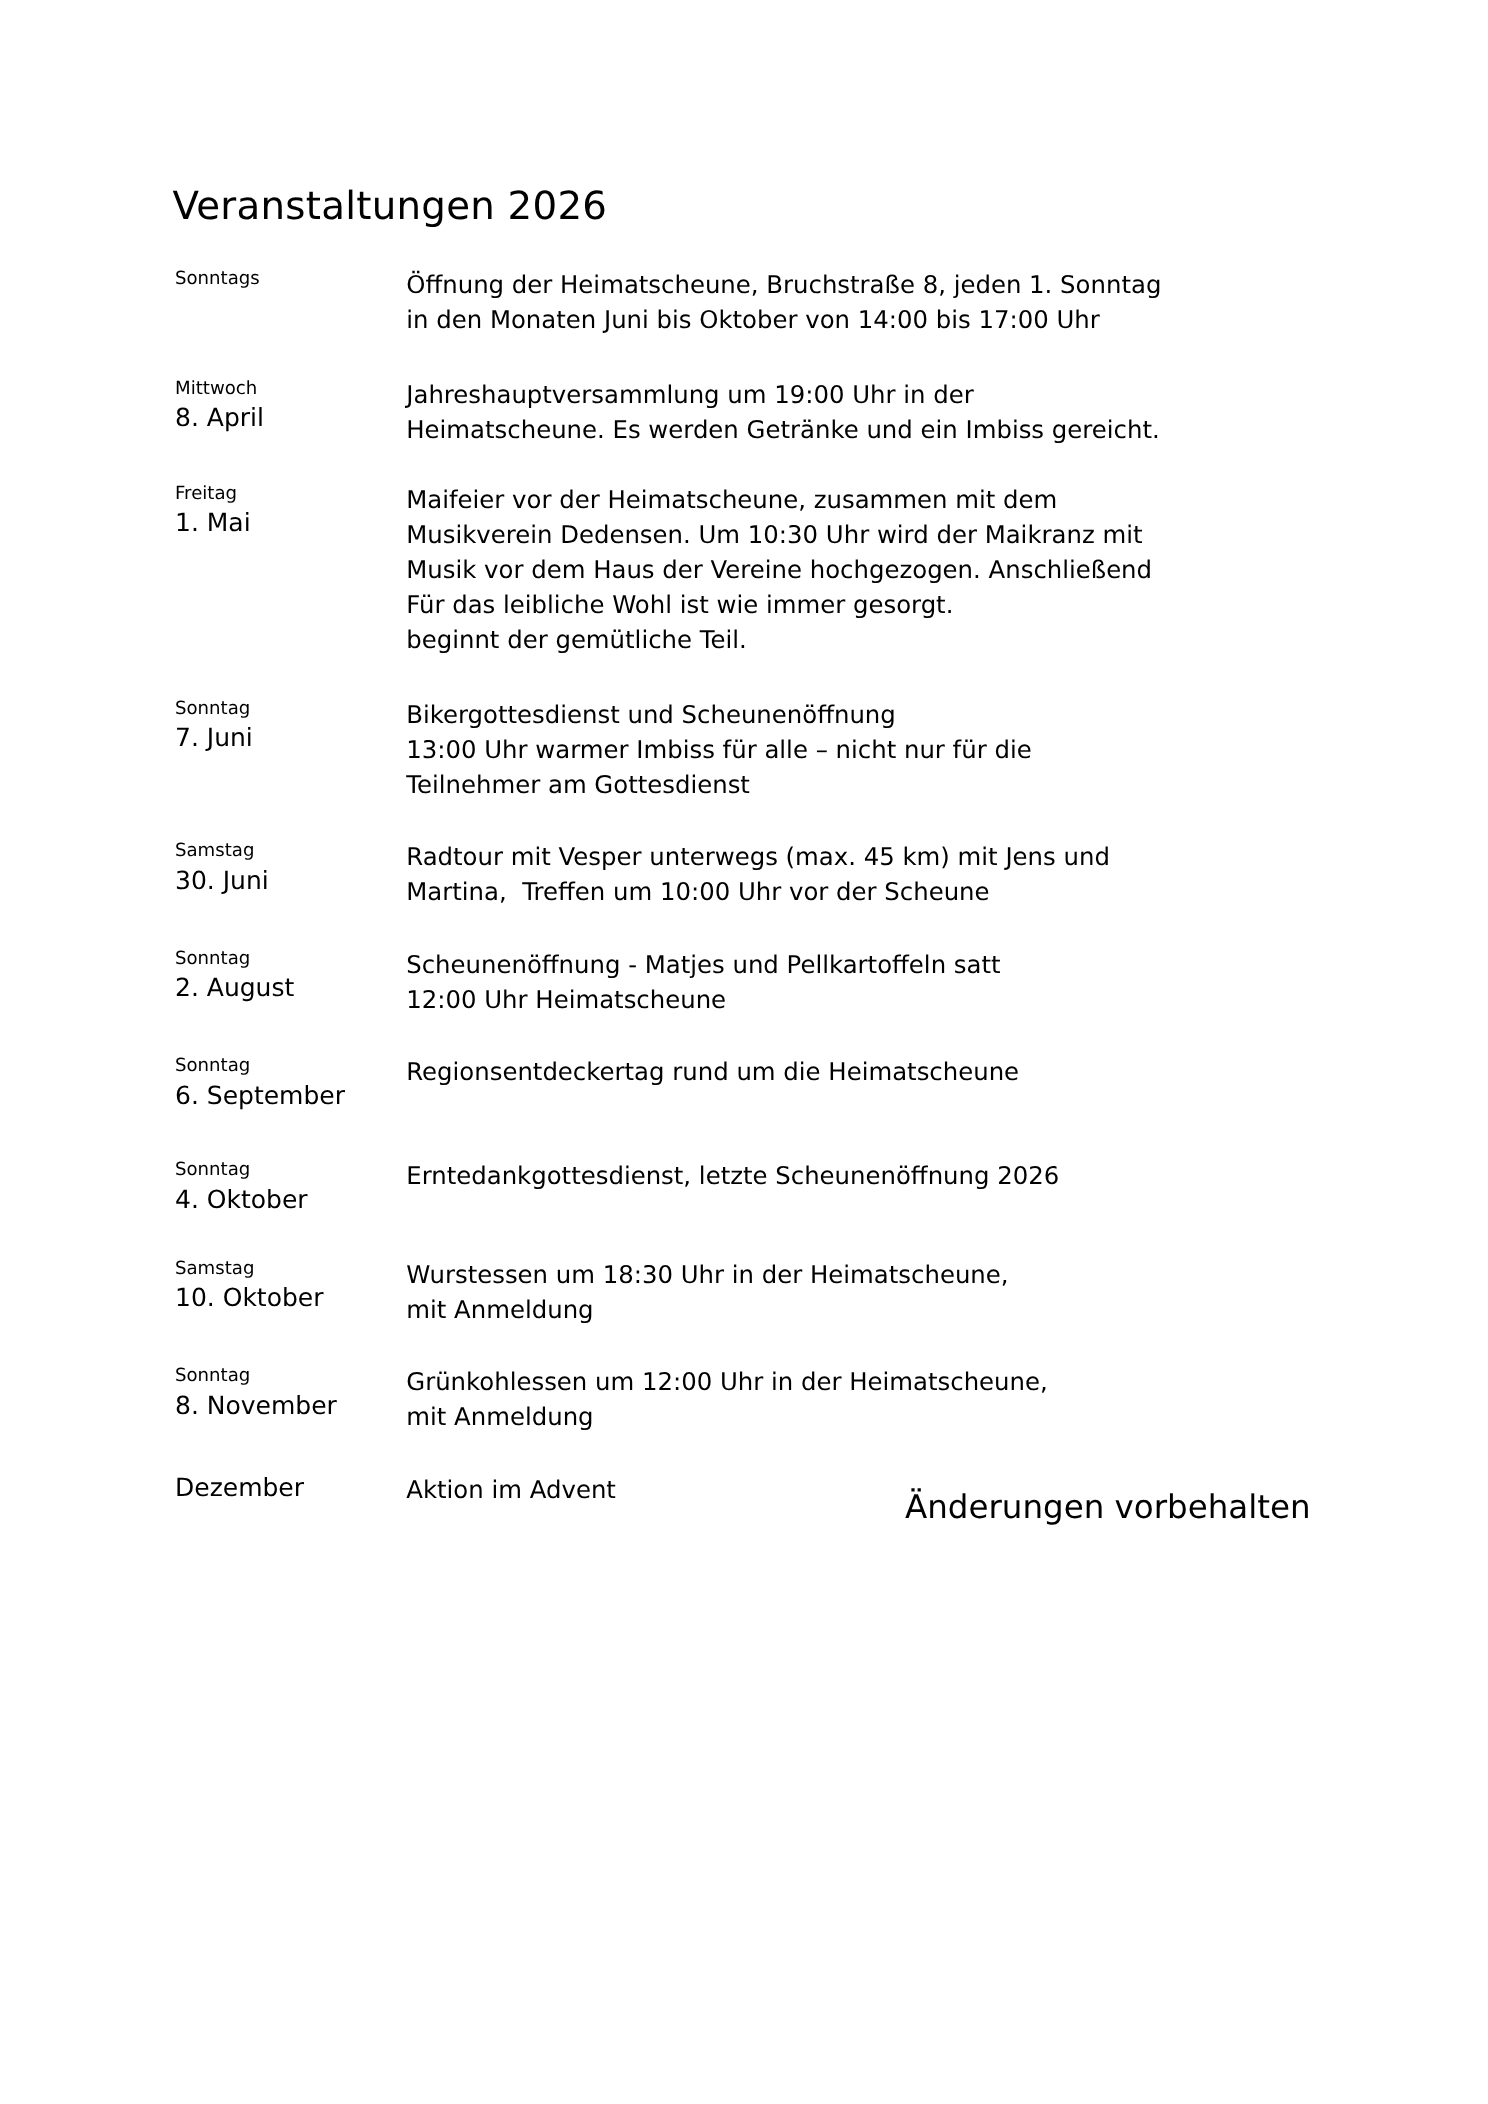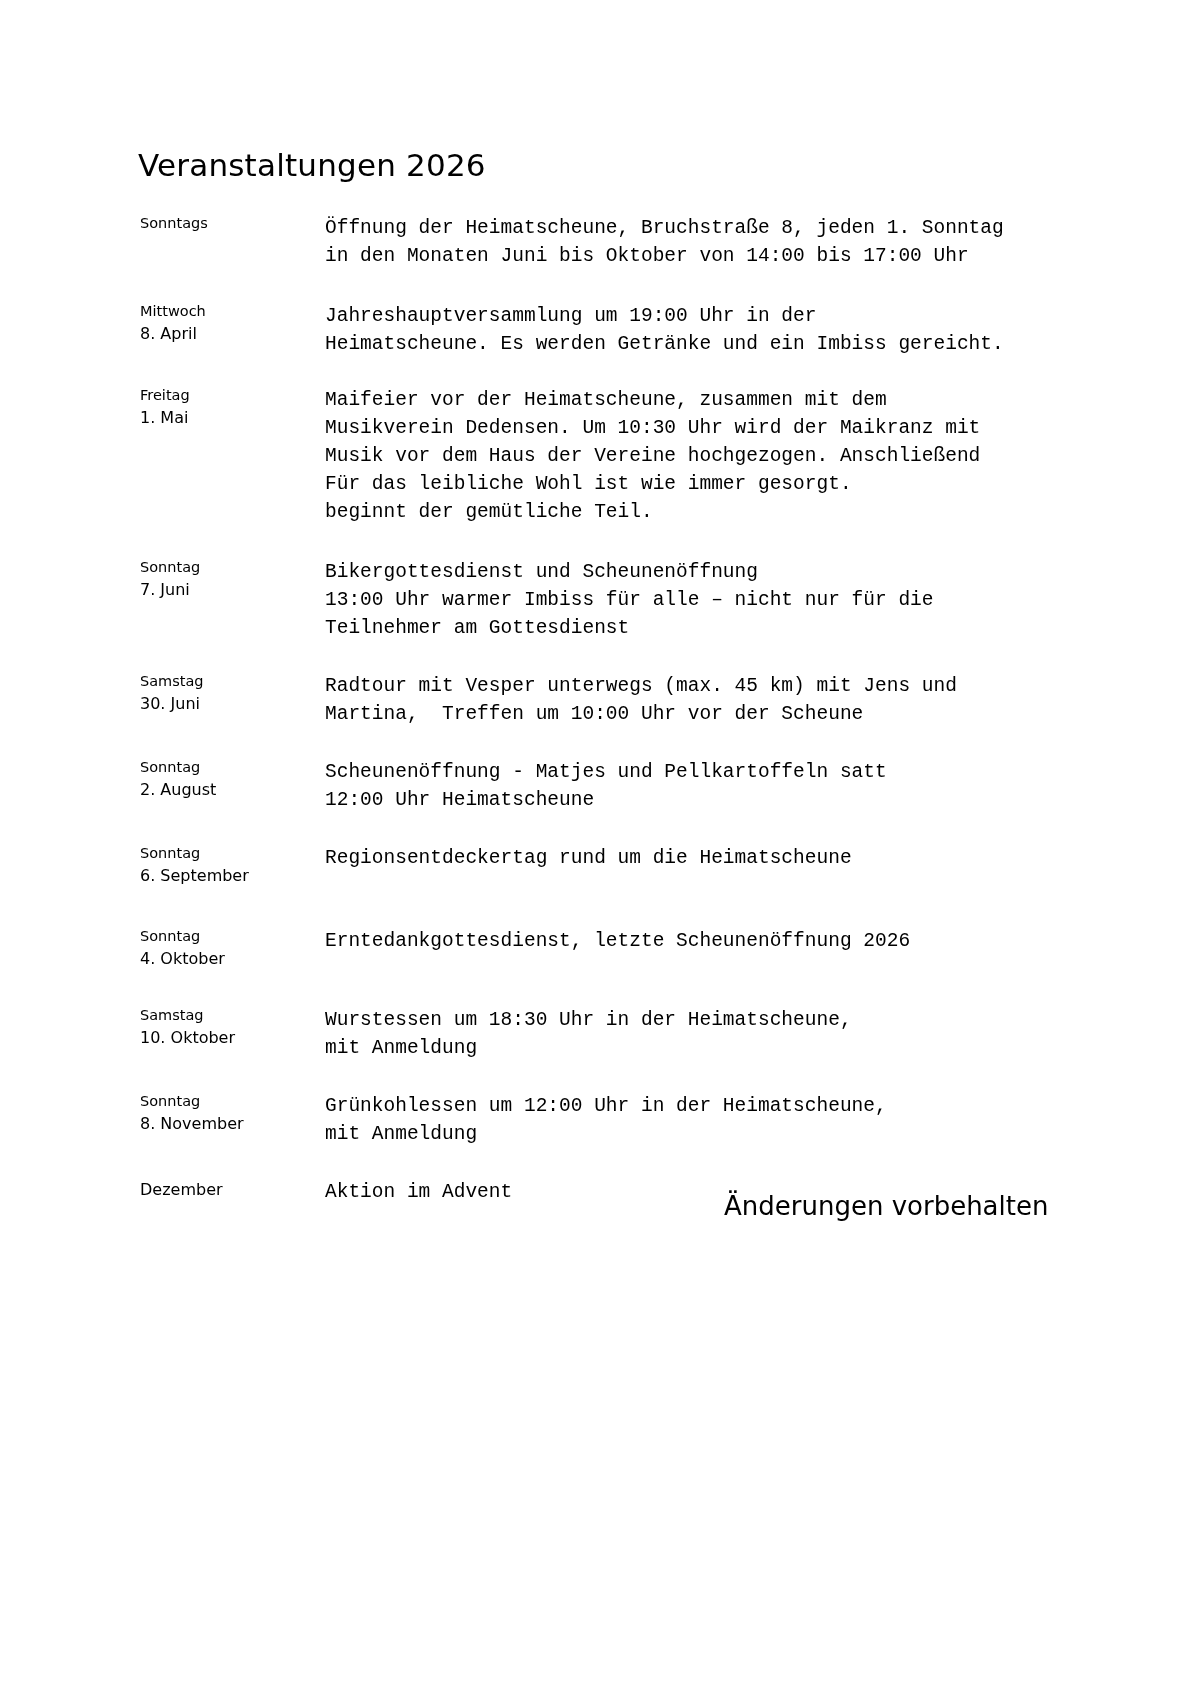--- a/index.html
+++ b/index.html
@@ -46,28 +46,27 @@
     width: 185px;
     flex: 0 0 185px;
     padding-top: 1px;
   }
   .weekday {
     font-size: 14.5px;
     line-height: 20px;
     white-space: nowrap;
   }
   .daymonth {
-    font-size: 16px;
+    font-size: 20px;
     line-height: 26px;
     white-space: nowrap;
   }
   .desc-col {
     flex: 1 1 auto;
     padding-top: 2px;
-    font-family: Liberation Mono, monospace;
   }
   .desc-line {
     font-size: 19.5px;
     line-height: 28px;
     white-space: pre-wrap;
   }
   
   .event-row.r0 { margin-bottom: 30px; }
   .event-row.r1 { }
   .event-row.r2 { margin-bottom: 30px; }

